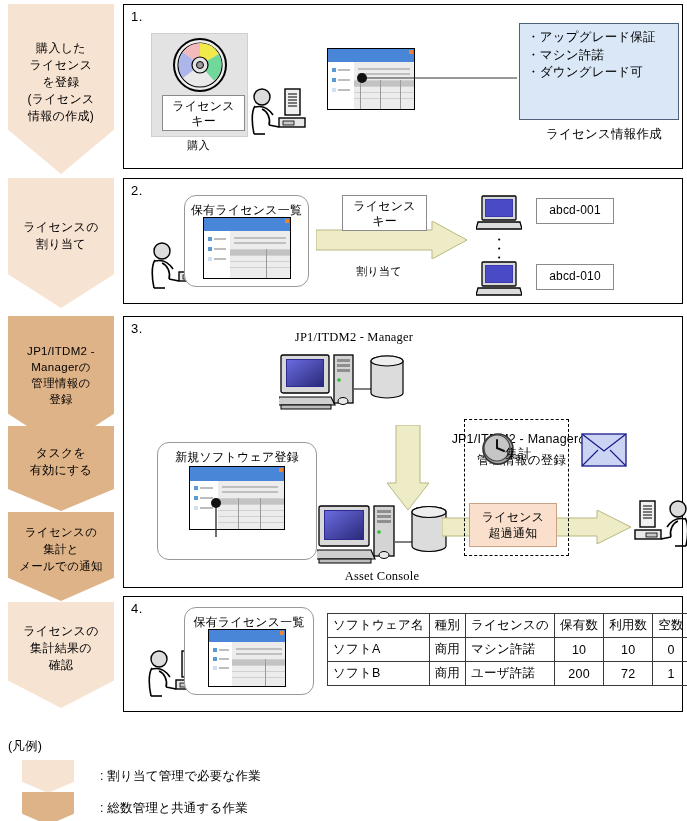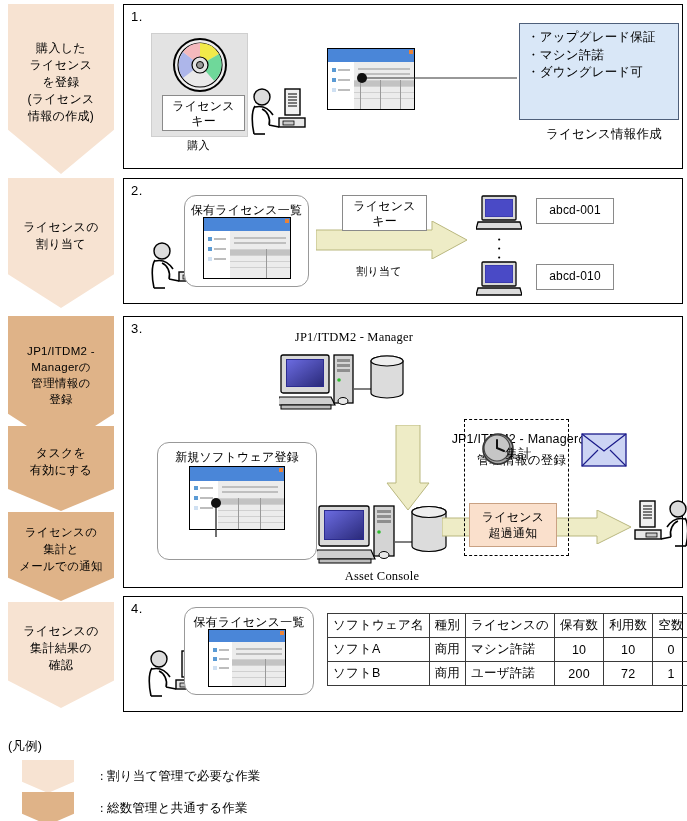--- a/index.html
+++ b/index.html
@@ -116,21 +116,21 @@
 
   
   .notice{
     position:absolute;background:#fae0cc;border:1px solid #c9a183;box-sizing:border-box;
     font-size:12px;line-height:16px;text-align:center;letter-spacing:.2px;
     display:flex;align-items:center;justify-content:center;flex-direction:column;
   }
 
   
   .legend-head{position:absolute;font-size:12.5px;letter-spacing:.2px;}
-  .legend-row{position:absolute;display:flex;align-items:center;font-family:Liberation Serif, serif;}
+  .legend-row{position:absolute;display:flex;align-items:center;}
   .legend-chip{width:52px;height:33px;}
   .legend-chip.light{background:#f7e3d2;}
   .legend-chip.dark{background:#dfb388;}
   .legend-chip{clip-path:polygon(0 0,100% 0,100% 66%,50% 100%,0 66%);}
   .legend-txt{font-size:12.5px;margin-left:26px;letter-spacing:.2px;}
 
   .mono{font-family:Liberation Serif, serif;}
   .lbl-c{position:absolute;font-size:11px;text-align:center;letter-spacing:.2px;}
   .dots{position:absolute;font-size:13px;line-height:9px;text-align:center;}
 </style>

